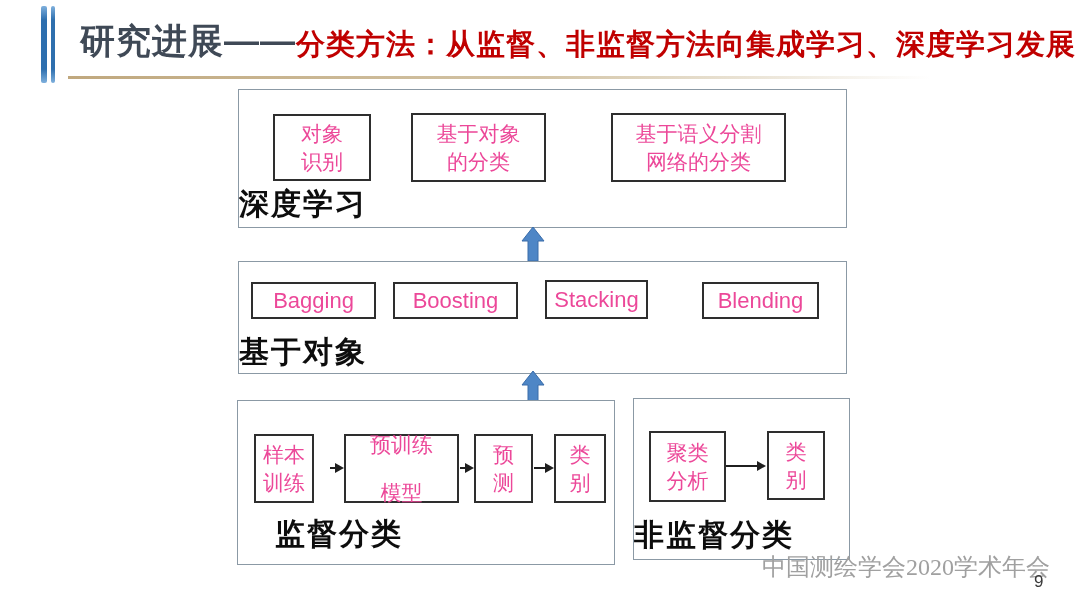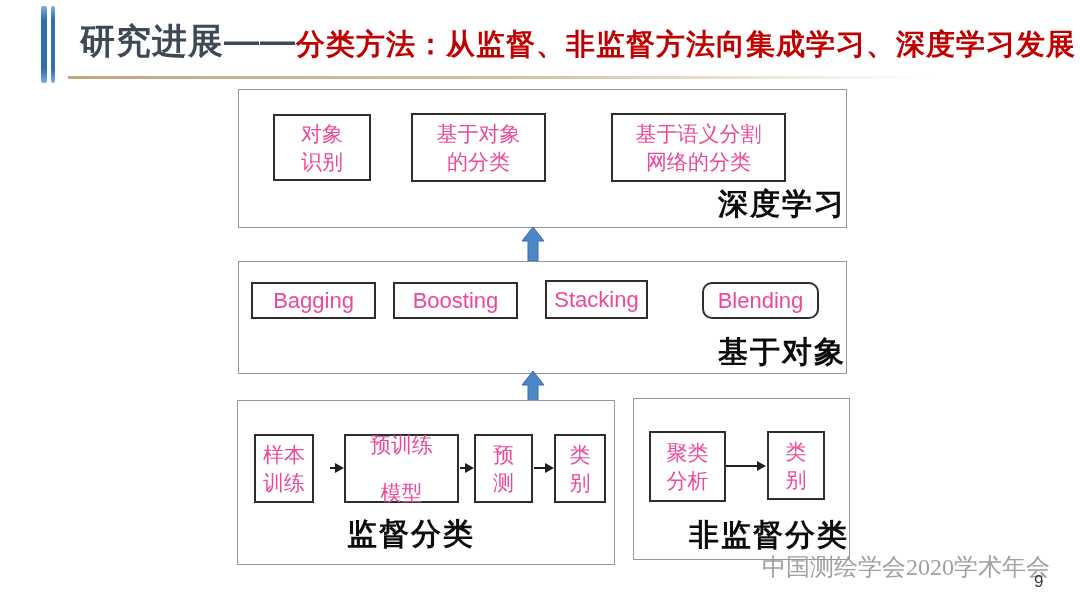--- a/index.html
+++ b/index.html
@@ -22,34 +22,34 @@
   .outer.deep{left:238px;top:89px;width:607px;height:137px;}
   .outer.ensemble{left:238px;top:261px;width:607px;height:111px;}
   .outer.supervised{left:237px;top:400px;width:376px;height:163px;}
   .outer.unsupervised{left:633px;top:398px;width:215px;height:160px;}
   
   .cell{position:absolute;border:2px solid #2e2e2e;background:#ffffff;
     display:flex;flex-direction:column;align-items:center;justify-content:center;
     font-size:21px;line-height:1.32;color:#ec4899;text-align:center;box-sizing:border-box;}
   .cell span{display:block;}
   .cell.en{font-size:22px;}
-  .group-label{position:absolute;font-weight:bold;color:#0d0d0d;text-align:right;letter-spacing:2px;}
+  .group-label{position:absolute;font-weight:bold;color:#0d0d0d;text-align:left;letter-spacing:2px;}
   .deep .group-label{left:0;right:0;top:94px;font-size:30px;}
   .ensemble .group-label{left:0;right:0;top:70px;font-size:30px;}
   .supervised .group-label{left:37px;width:200px;top:113px;font-size:30px;}
   .unsupervised .group-label{left:0;right:0;top:116px;font-size:30px;}
   
   .cell.dl1{left:34px;top:24px;width:98px;height:67px;}
   .cell.dl2{left:172px;top:23px;width:135px;height:69px;}
   .cell.dl3{left:372px;top:23px;width:175px;height:69px;}
   
   .cell.en1{left:12px;top:20px;width:125px;height:37px;}
   .cell.en2{left:154px;top:20px;width:125px;height:37px;}
   .cell.en3{left:306px;top:18px;width:103px;height:39px;}
-  .cell.en4{left:463px;top:20px;width:117px;height:37px;border-radius:10px;}
+  .cell.en4{left:463px;top:20px;width:117px;height:37px;}
   
   .cell.sv1{left:16px;top:33px;width:60px;height:69px;}
   .cell.sv2{left:106px;top:33px;width:115px;height:69px;gap:20px;}
   .cell.sv3{left:236px;top:33px;width:59px;height:69px;}
   .cell.sv4{left:316px;top:33px;width:52px;height:69px;}
   
   .cell.us1{left:15px;top:32px;width:77px;height:71px;}
   .cell.us2{left:133px;top:32px;width:58px;height:69px;}
   
   .uparrow{position:absolute;left:521px;width:24px;height:34px;}

